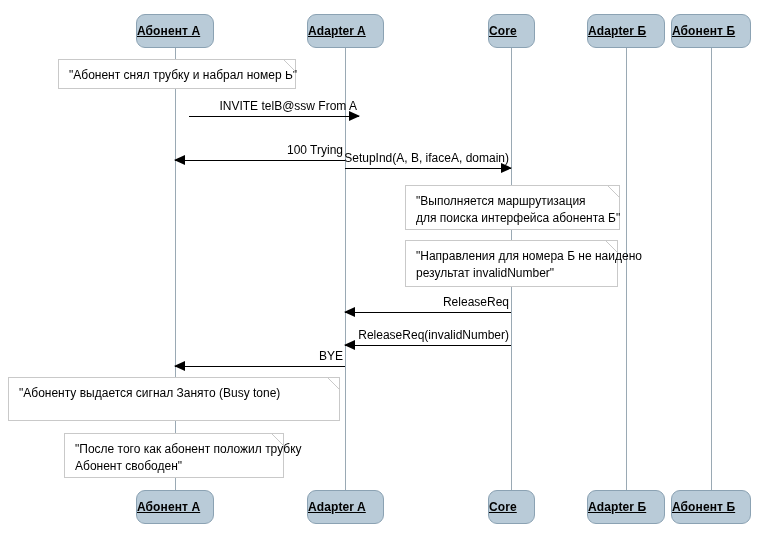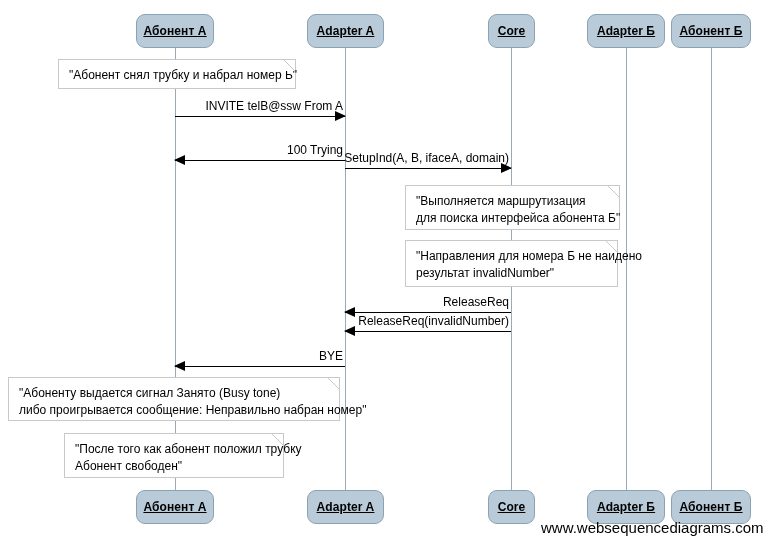--- a/index.html
+++ b/index.html
@@ -30,21 +30,21 @@
   
   .participant {
     position: absolute;
     height: 34px;
     background: #b9cbd8;
     border: 1px solid #8ba2b3;
     border-radius: 9px;
     box-sizing: border-box;
     display: flex;
     align-items: center;
-    justify-content: center;
+    justify-content: flex-start;
   }
   .participant-label {
     font-size: 12px;
     font-weight: bold;
     color: #000000;
     text-decoration: underline;
     white-space: nowrap;
     letter-spacing: 0.1px;
   }
 
@@ -159,21 +159,21 @@
   </div>
   <div class="participant" style="left:671px; top:490px; width:80px;">
     <span class="participant-label">Абонент Б</span>
   </div>
 
   <div class="note" style="left:58px; top:59px; width:238px; height:30px;">
     <div class="note-fold"></div>
     <div class="note-line">"Абонент снял трубку и набрал номер Б"</div>
   </div>
 
-  <div class="msg" style="left:175px; top:116px; width:170px;">
+  <div class="msg" style="left:189px; top:116px; width:170px;">
     <div class="msg-line"></div>
     <div class="arrowhead right"></div>
     <div class="msg-label align-right">INVITE telB@ssw From A</div>
   </div>
 
   <div class="msg" style="left:175px; top:160px; width:170px;">
     <div class="msg-line"></div>
     <div class="arrowhead left"></div>
     <div class="msg-label align-right">100 Trying</div>
   </div>
@@ -195,39 +195,37 @@
     <div class="note-line">"Направления для номера Б не найдено</div>
     <div class="note-line">результат invalidNumber"</div>
   </div>
 
   <div class="msg" style="left:345px; top:312px; width:166px;">
     <div class="msg-line"></div>
     <div class="arrowhead left"></div>
     <div class="msg-label align-right">ReleaseReq</div>
   </div>
 
-  <div class="msg" style="left:345px; top:331px; width:166px;">
+  <div class="msg" style="left:345px; top:345px; width:166px;">
     <div class="msg-line"></div>
     <div class="arrowhead left"></div>
     <div class="msg-label align-right">ReleaseReq(invalidNumber)</div>
   </div>
 
   <div class="msg" style="left:175px; top:366px; width:170px;text-decoration:underline;">
     <div class="msg-line"></div>
     <div class="arrowhead left"></div>
     <div class="msg-label align-right">BYE</div>
   </div>
 
   <div class="note" style="left:8px; top:377px; width:332px; height:44px;">
     <div class="note-fold"></div>
     <div class="note-line">"Абоненту выдается сигнал Занято (Busy tone)</div>
-    <div class="note-line">либо проигрывается сообщение: Неправильно набран номер"</div>
   </div>
 
   <div class="note" style="left:64px; top:433px; width:220px; height:45px;">
     <div class="note-fold"></div>
     <div class="note-line">"После того как абонент положил трубку</div>
     <div class="note-line">Абонент свободен"</div>
   </div>
 
-  <div class="watermark" style="left:541px; top:519px;">www.websequencediagrams.com</div>
 
 </div>
 
 </body></html>

